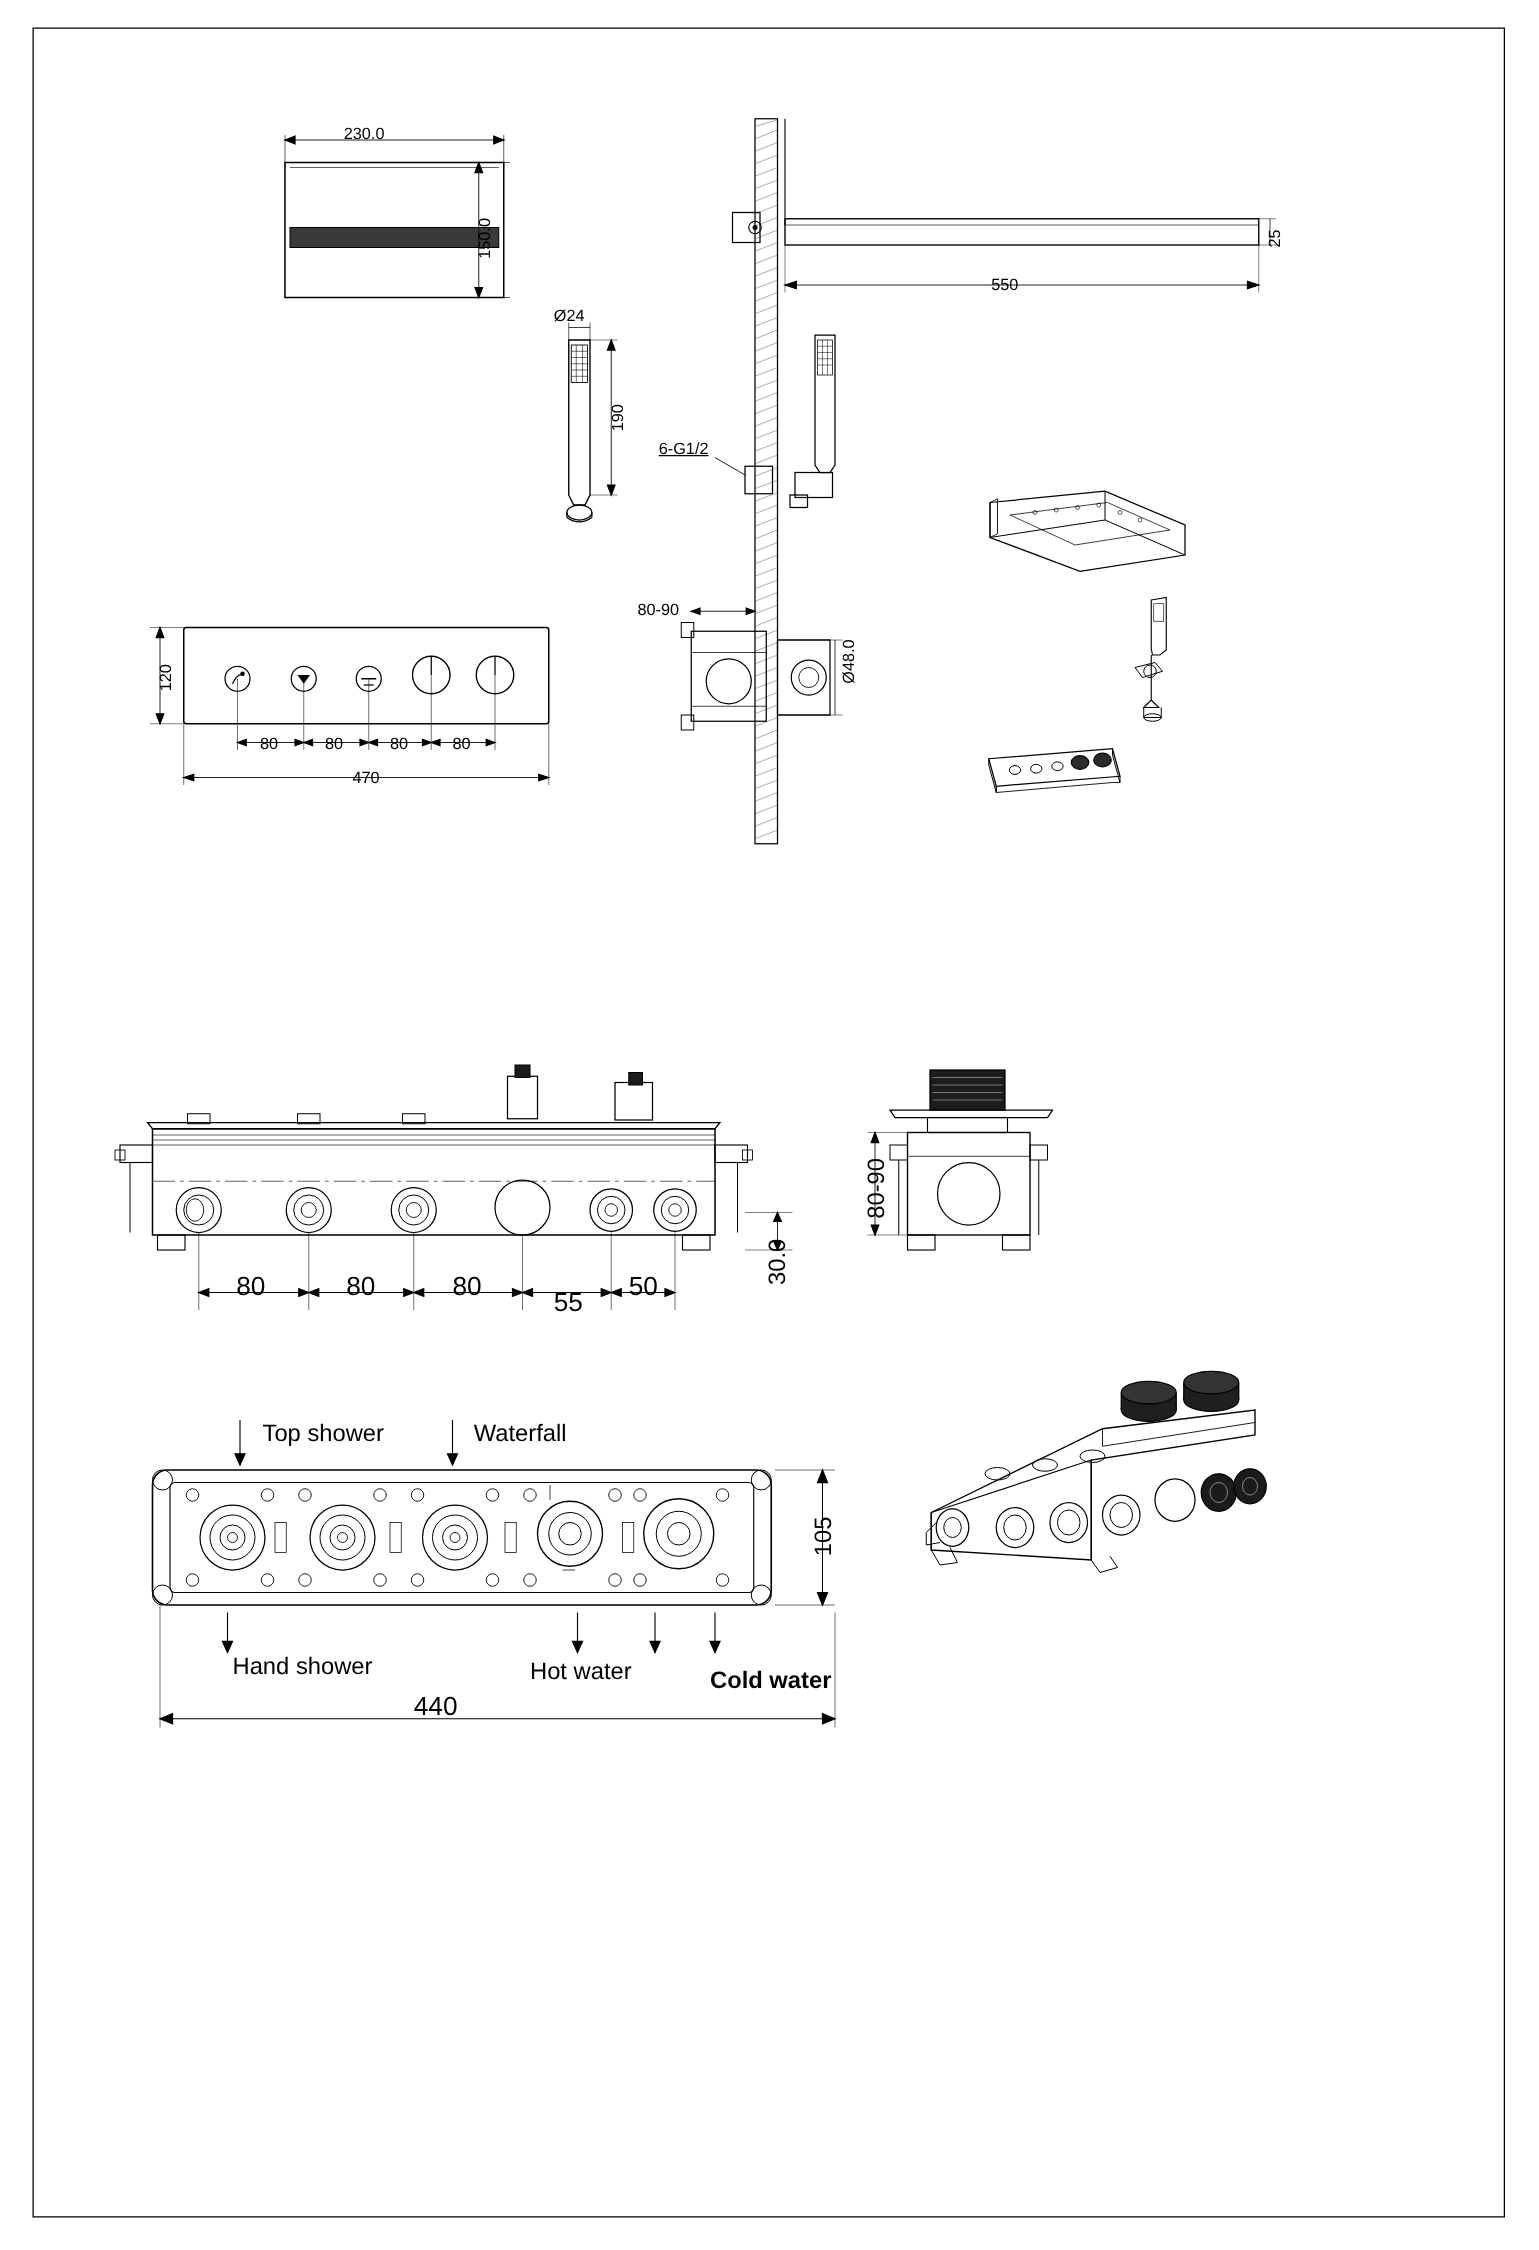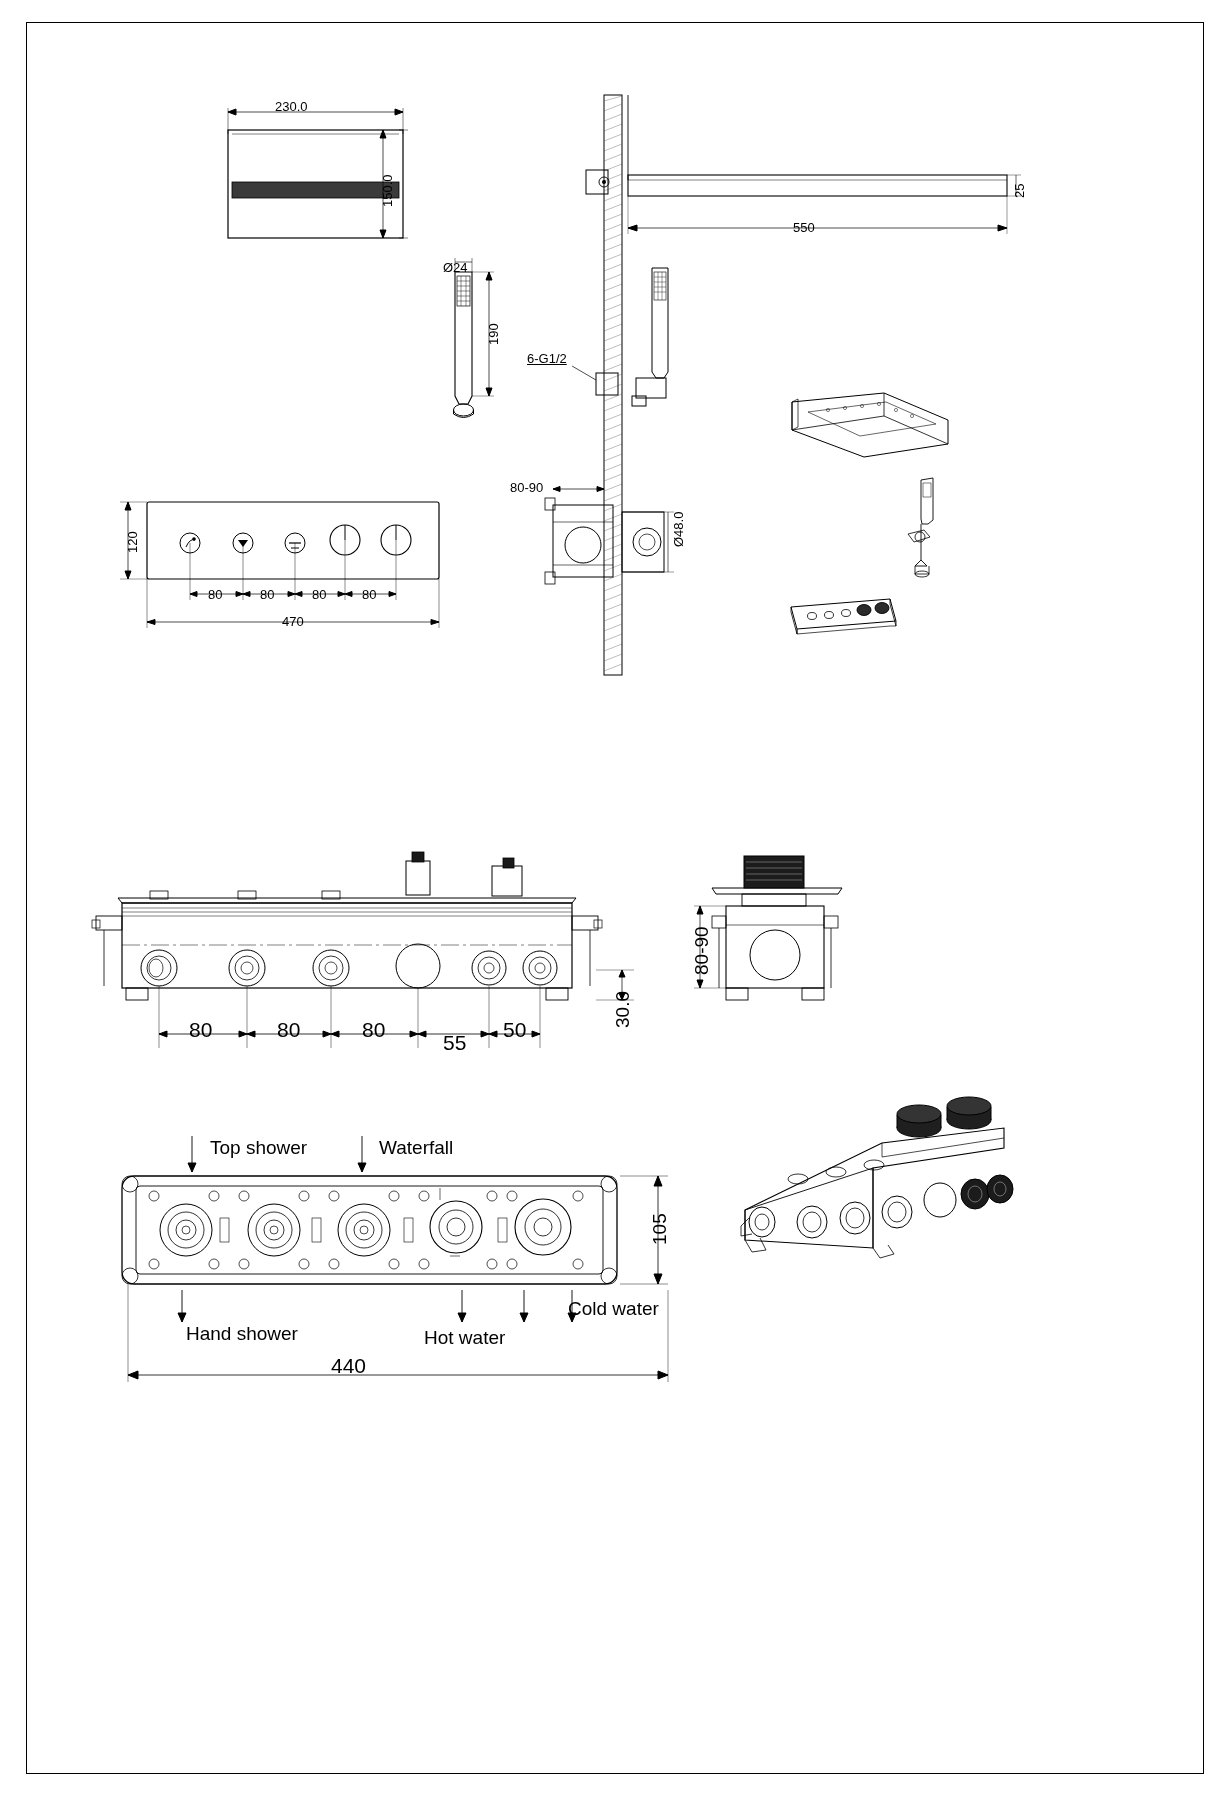--- a/index.html
+++ b/index.html
@@ -534,21 +534,21 @@
 
       <path d="M745 1240 L752 1252 L766 1250 L760 1238" stroke-width="0.8"></path>
       <path d="M873 1248 L880 1258 L894 1254 L888 1245" stroke-width="0.8"></path>
 
     </g>
   </svg>
 
   <div class="lbl" style="left:275px; top:100px;">230.0</div>
   <div class="lbl rot90" style="left:381px; top:207px; transform-origin:0 0;">150.0</div>
 
-  <div class="lbl" style="left:443px; top:246px;margin-top:15px;">Ø24</div>
+  <div class="lbl" style="left:443px; top:246px;">Ø24</div>
   <div class="lbl rot90" style="left:487px; top:345px; transform-origin:0 0;">190</div>
 
   <div class="lbl rot90" style="left:126px; top:553px; transform-origin:0 0;">120</div>
   <div class="lbl" style="left:208px; top:588px;">80</div>
   <div class="lbl" style="left:260px; top:588px;">80</div>
   <div class="lbl" style="left:312px; top:588px;">80</div>
   <div class="lbl" style="left:362px; top:588px;">80</div>
   <div class="lbl" style="left:282px; top:615px;">470</div>
 
   <div class="lbl" style="left:527px; top:352px;text-decoration:underline;">6-G1/2</div>
@@ -563,17 +563,17 @@
   <div class="lbl big" style="left:443px; top:1019px;margin-top:13px;">55</div>
   <div class="lbl big" style="left:503px; top:1019px;">50</div>
   <div class="lbl med rot90" style="left:613px; top:1028px; transform-origin:0 0;">30.0</div>
 
   <div class="lbl med rot90" style="left:692px; top:975px; transform-origin:0 0;">80-90</div>
 
   <div class="lbl med" style="left:166px; top:1138px;margin-left:44px;">Top shower</div>
   <div class="lbl med" style="left:379px; top:1138px;">Waterfall</div>
   <div class="lbl med" style="left:186px; top:1324px;">Hand shower</div>
   <div class="lbl med" style="left:424px; top:1328px;">Hot water</div>
-  <div class="lbl med" style="left:568px; top:1299px;">Cold water</div>
+  <div class="lbl med" style="left:568px; top:1335px;font-weight:bold;">Cold water</div>
   <div class="lbl med rot90" style="left:650px; top:1245px; transform-origin:0 0;">105</div>
   <div class="lbl big" style="left:331px; top:1355px;">440</div>
 
 </div>
 
 </body></html>

